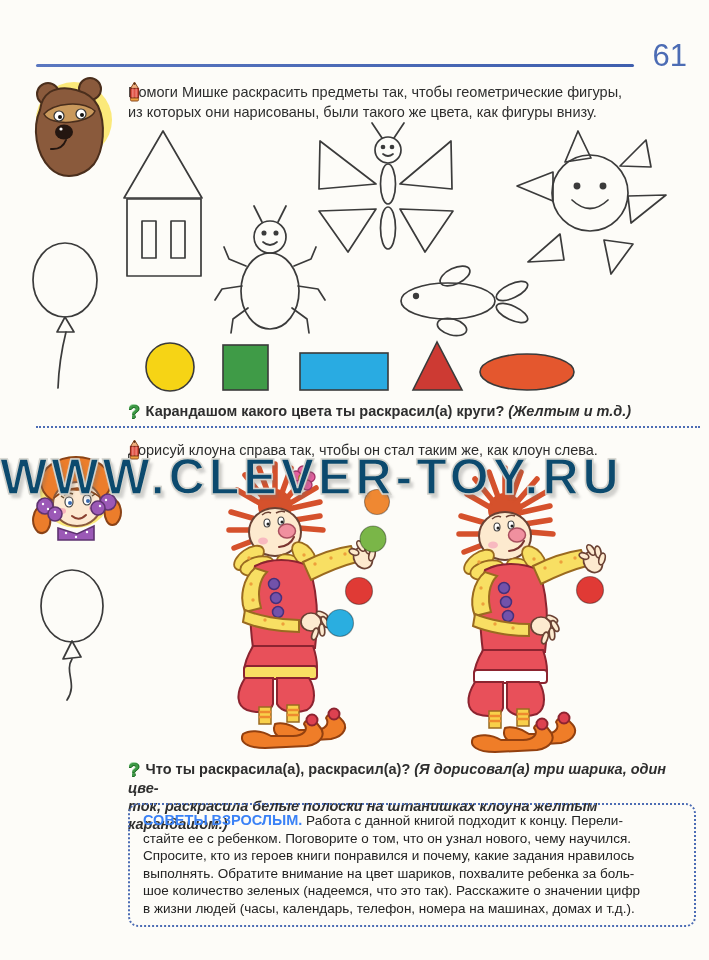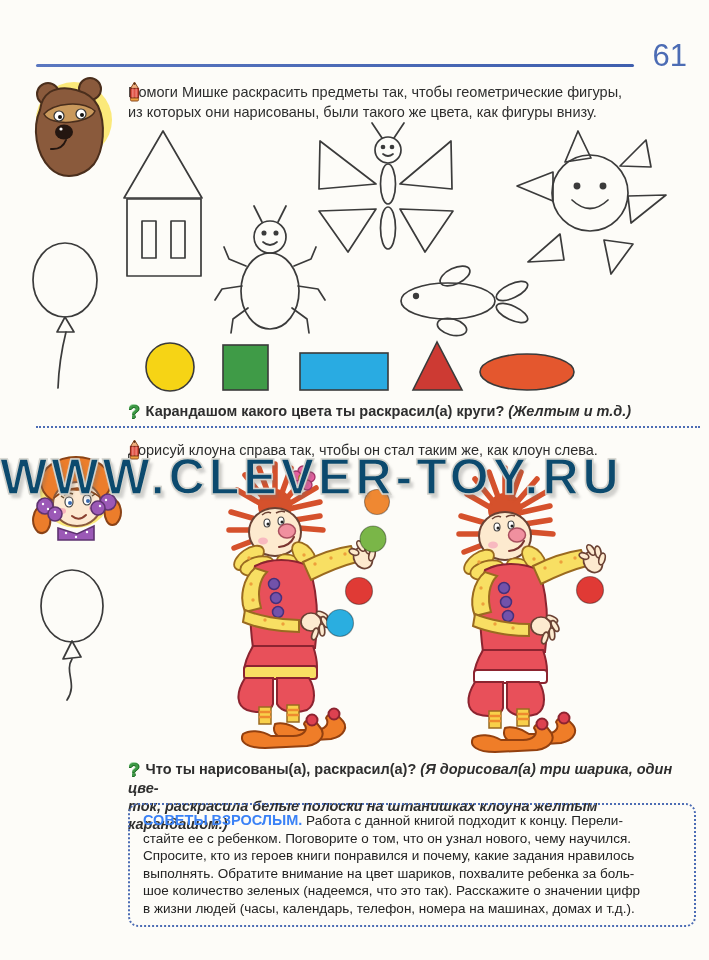--- a/index.html
+++ b/index.html
@@ -391,21 +391,21 @@
         <circle cx="373" cy="539" r="13" fill="#7ab648" stroke="rgba(0,0,0,0.35)" stroke-width="1.2"></circle>
         <circle cx="359" cy="591" r="13.5" fill="#e03a35" stroke="rgba(0,0,0,0.35)" stroke-width="1.2"></circle>
         <circle cx="340" cy="623" r="13.5" fill="#2aaee0" stroke="rgba(0,0,0,0.35)" stroke-width="1.2"></circle>
         <circle cx="590" cy="590" r="13.5" fill="#e03a35" stroke="rgba(0,0,0,0.35)" stroke-width="1.2"></circle>
       </g>
   </svg>
 
   <div class="wm">WWW.CLEVER-TOY.RU</div>
 
   <div class="question" id="q2">
-    <span class="qicon">?</span><span>Что ты нарисованы(а), раскрасил(а)? </span><span class="ans">(Я дорисовал(а) три шарика, один цве-
+    <span class="qicon">?</span><span>Что ты раскрасила(а), раскрасил(а)? </span><span class="ans">(Я дорисовал(а) три шарика, один цве-
 ток, раскрасила белые полоски на штанишках клоуна желтым карандашом.)</span>
   </div>
 
   <div class="advice">
     <span class="advice-heading">СОВЕТЫ ВЗРОСЛЫМ.</span>
     <span class="txt">Работа с данной книгой подходит к концу. Перели-
 стайте ее с ребенком. Поговорите о том, что он узнал нового, чему научился.
 Спросите, кто из героев книги понравился и почему, какие задания нравилось
 выполнять. Обратите внимание на цвет шариков, похвалите ребенка за боль-
 шое количество зеленых (надеемся, что это так). Расскажите о значении цифр

